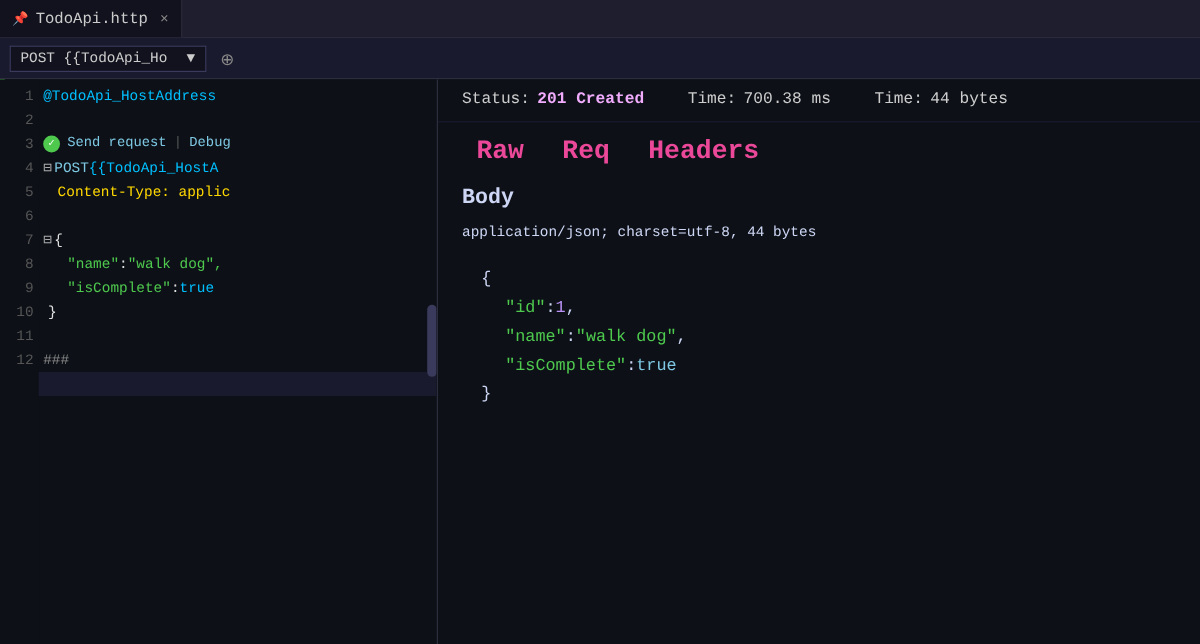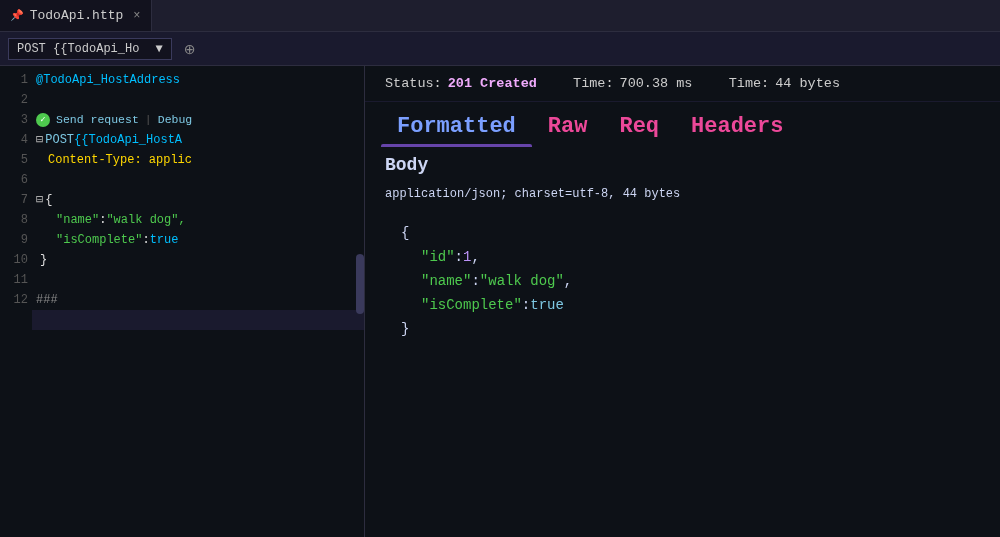--- a/index.html
+++ b/index.html
@@ -423,23 +423,20 @@
       <span class="status-value-red">201 Created</span>
       <span class="status-separator">&nbsp;&nbsp;</span>
       <span class="status-label">Time:</span>
       <span class="status-label">700.38 ms</span>
       <span class="status-separator">&nbsp;&nbsp;</span>
       <span class="status-label">Time:</span>
       <span class="status-label">44 bytes</span>
     </div>
 
     <div class="response-tabs">
-      <div class="resp-tab active">
-        <span>Formatted</span>
-      </div>
       <div class="resp-tab">
         <span>Raw</span>
       </div>
       <div class="resp-tab">
         <span>Req</span>
       </div>
       <div class="resp-tab">
         <span>Headers</span>
       </div>
     </div>

